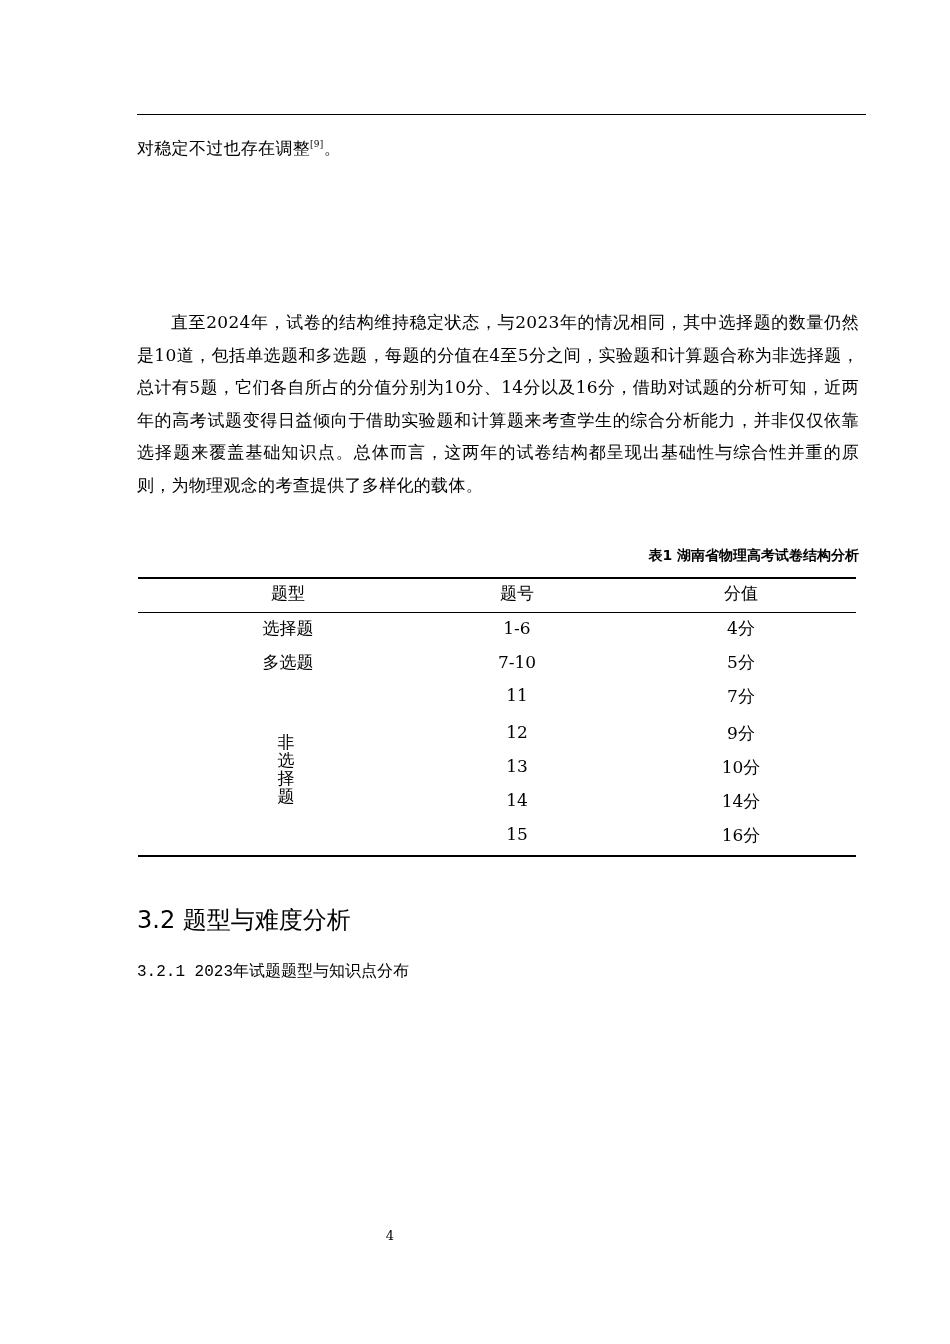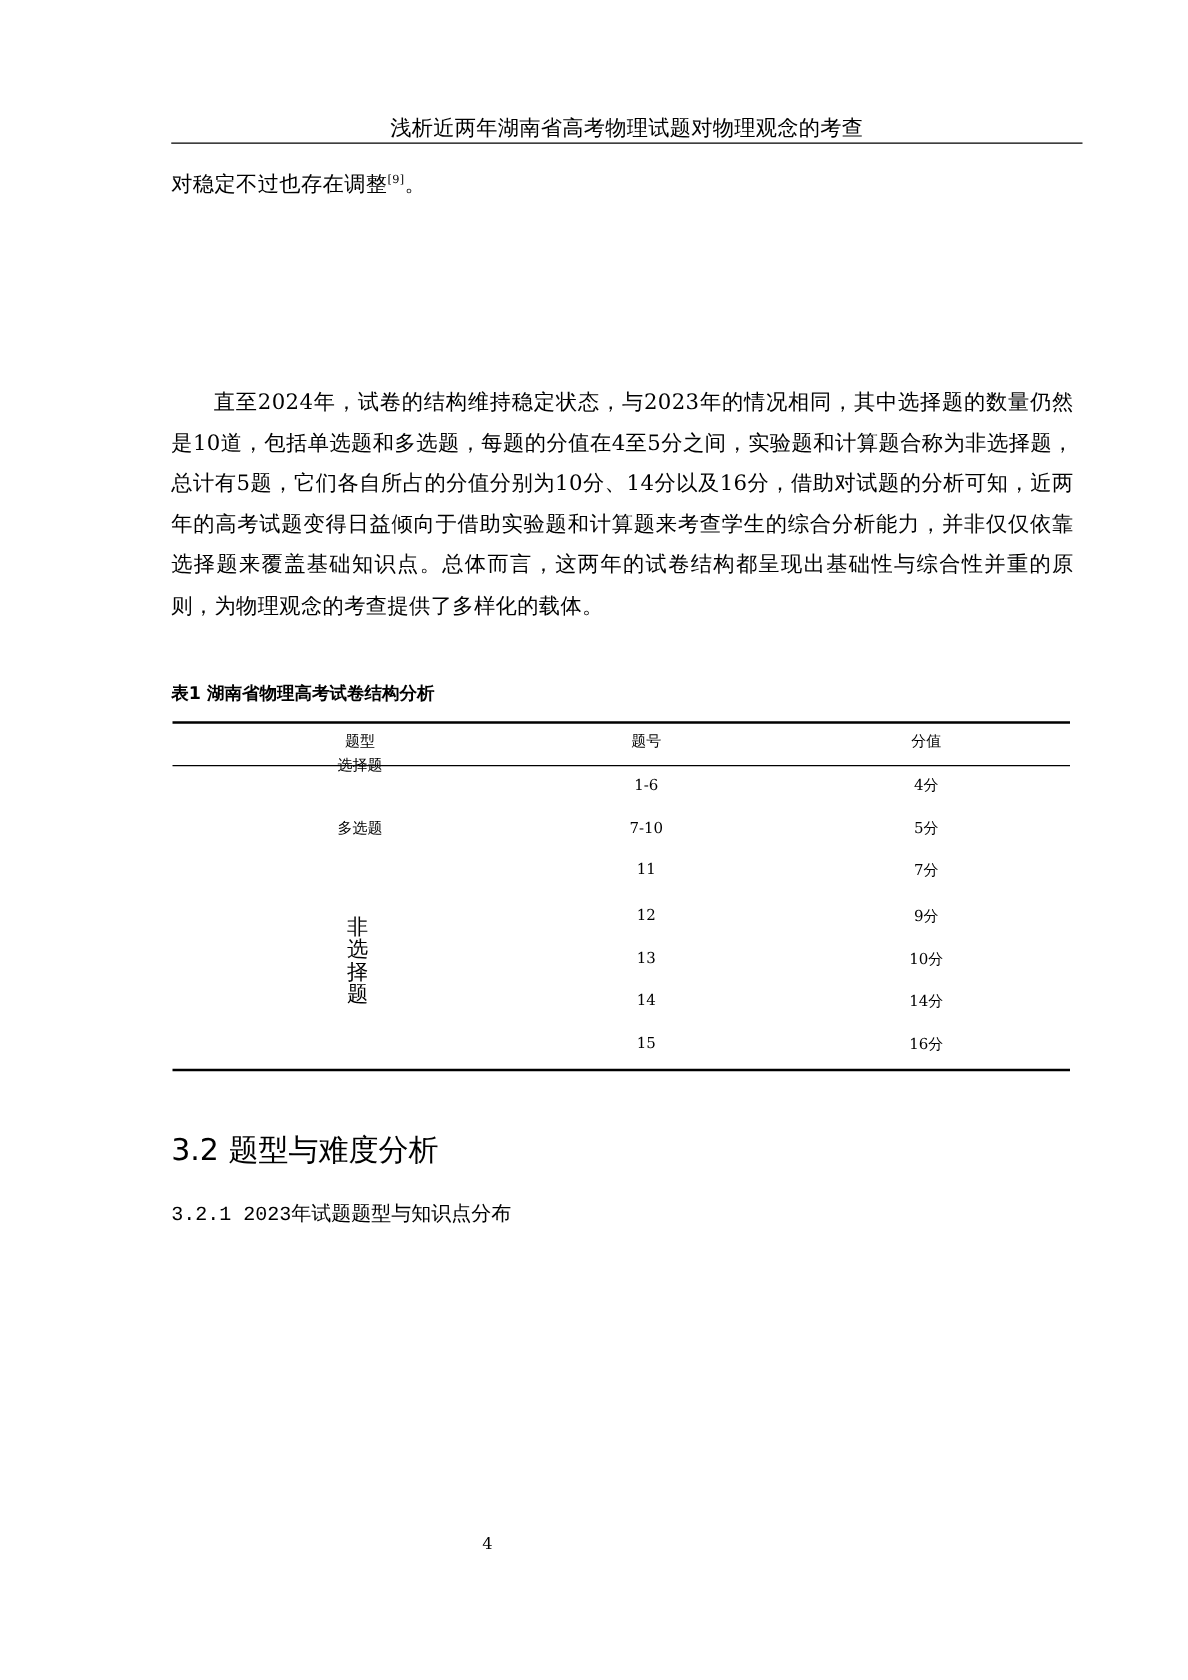--- a/index.html
+++ b/index.html
@@ -7,60 +7,59 @@
          font-family: "DejaVu Serif", "Liberation Serif", serif; color: #000; }
   .page { position: absolute; left: 0; top: 0; width: 950px; height: 1344px; }
   .running-header { position: absolute; left: 137px; top: 92px; width: 729px; text-align: center;
          font-size: 17px; line-height: 22px; letter-spacing: 0.2px; }
   .header-rule { position: absolute; left: 137px; top: 114px; width: 729px; height: 0;
          border-top: 1.5px solid #000; }
   .para { position: absolute; left: 137px; width: 722px; font-size: 17px; line-height: 32.5px;
           text-align: justify; letter-spacing: 0.3px; margin: 0; }
   .indent { text-indent: 34px; }
   sup { font-size: 9px; vertical-align: 7px; line-height: 0; }
-  .caption { position: absolute; left: 137px; top: 545px; width: 722px; text-align: left;
+  .caption { position: absolute; left: 137px; top: 545px; width: 722px; text-align: right;
              font-family: "DejaVu Sans", "Liberation Sans", sans-serif; font-weight: bold; font-size: 14px; line-height: 20px; }
   .tbl { position: absolute; left: 138px; top: 577px; width: 718px; }
   .rule-top { position: absolute; left: 0; top: 0; width: 718px; border-top: 2.5px solid #000; }
   .rule-mid { position: absolute; left: 0; top: 35px; width: 718px; border-top: 1.3px solid #000; }
   .rule-bot { position: absolute; left: 0; top: 278px; width: 718px; border-top: 2.5px solid #000; }
-  .cell { position: absolute; font-size: 12px; line-height: 22px; text-align: center; }
+  .cell { position: absolute; font-size: 17px; line-height: 22px; text-align: center; }
   .c1 { left: 40px; width: 220px; }
   .c2 { left: 269px; width: 220px; }
   .c3 { left: 493px; width: 220px; }
   .vert { position: absolute; left: 138px; width: 20px; font-size: 17px; line-height: 18px; text-align: center; }
   .h2 { position: absolute; left: 137px; top: 906px; font-family: "DejaVu Sans", "Liberation Sans", sans-serif;
         font-size: 24px; line-height: 28px; }
   .h3 { position: absolute; left: 137px; top: 961px; font-family: Liberation Mono, monospace;
         font-size: 16px; line-height: 22px; }
   .page-number { position: absolute; left: 370px; top: 1228px; width: 40px; text-align: center; font-size: 13px; }
 </style>
 </head>
 <body>
 
 <div class="page">
 
-  <div class="running-header">浅析近两年湖南省高考物理试题对物理观念的考查</div>
   <div class="header-rule"></div>
 
   <p class="para" style="top:132px;"><span>对稳定不过也存在调整</span><sup>[9]</sup><span>。</span></p>
 
 
   <p class="para indent" style="top:306px;">直至2024年，试卷的结构维持稳定状态，与2023年的情况相同，其中选择题的数量仍然是10道，包括单选题和多选题，每题的分值在4至5分之间，实验题和计算题合称为非选择题，总计有5题，它们各自所占的分值分别为10分、14分以及16分，借助对试题的分析可知，近两年的高考试题变得日益倾向于借助实验题和计算题来考查学生的综合分析能力，并非仅仅依靠选择题来覆盖基础知识点。总体而言，这两年的试卷结构都呈现出基础性与综合性并重的原则，为物理观念的考查提供了多样化的载体。</p>
 
   <div class="caption">表1  湖南省物理高考试卷结构分析</div>
 
   <div class="tbl">
     <div class="rule-top"></div>
     <div class="cell c1" style="top:5px;">题型</div>
     <div class="cell c2" style="top:5px;">题号</div>
     <div class="cell c3" style="top:5px;">分值</div>
     <div class="rule-mid"></div>
 
-    <div class="cell c1" style="top:24px;">选择题</div>
+    <div class="cell c1" style="top:40px;">选择题</div>
     <div class="cell c2" style="top:40px;">1-6</div>
     <div class="cell c3" style="top:40px;">4分</div>
 
     <div class="cell c1" style="top:74px;">多选题</div>
     <div class="cell c2" style="top:74px;">7-10</div>
     <div class="cell c3" style="top:74px;">5分</div>
 
     <div class="cell c2" style="top:107px;">11</div>
     <div class="cell c3" style="top:108px;">7分</div>
 

